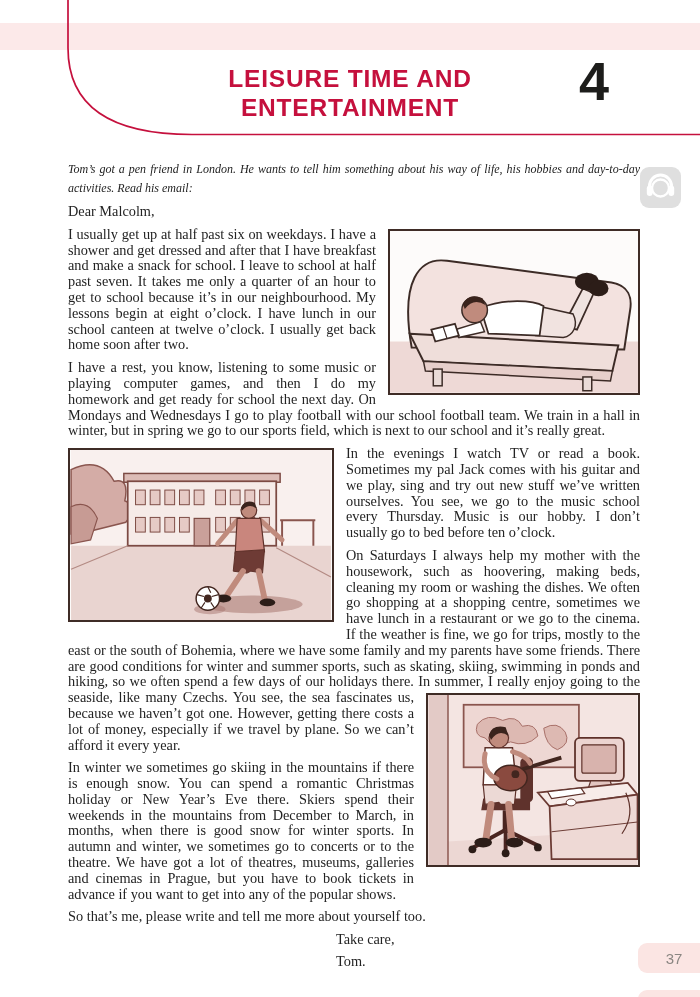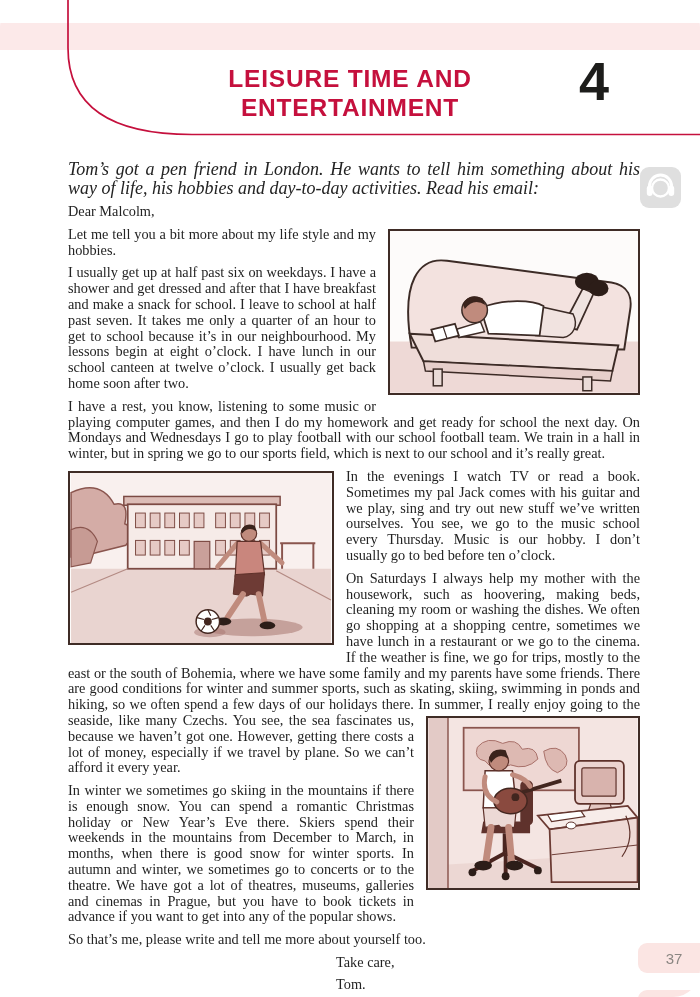--- a/index.html
+++ b/index.html
@@ -1,32 +1,32 @@
 <!DOCTYPE html>
 <html><head>
 <meta charset="utf-8">
 <style>
   html,body{margin:0;padding:0;background:#ffffff;}
   .page{position:relative;width:700px;height:997px;background:#fff;overflow:hidden;
-        font-family:"Liberation Serif","DejaVu Serif",serif;color:#232323;border-radius:27px;}
+        font-family:"Liberation Serif","DejaVu Serif",serif;color:#232323;}
   
   .band{position:absolute;top:23px;left:0;width:700px;height:27px;background:#fce9e9;}
   .curve{position:absolute;top:0;left:0;}
   .title{position:absolute;top:64px;left:150px;width:400px;text-align:center;
          font-family:"Liberation Sans","DejaVu Sans",sans-serif;font-weight:bold;
          font-size:24.5px;line-height:29px;letter-spacing:0.8px;color:#c5103d;}
   .unit-number{position:absolute;top:52px;left:564px;width:60px;text-align:center;
          font-family:"Liberation Sans","DejaVu Sans",sans-serif;font-weight:bold;
          font-size:54px;line-height:58px;color:#1d1d1b;}
   .audio-btn{position:absolute;top:167px;right:19px;width:41px;height:41px;border-radius:9px;
          background:#dfdfdf;display:flex;align-items:center;justify-content:center;cursor:pointer;}
   
   .content{margin:0 60px 0 68px;padding-top:160px;font-size:14.3px;line-height:15.8px;}
   .content p{margin:0 0 7px 0;text-align:justify;}
-  .intro{font-style:italic;font-size:18px;line-height:19px;margin-bottom:6px !important;}
+  .intro{font-style:italic;font-size:12px;line-height:19px;margin-bottom:6px !important;}
   .salutation{text-align:left;}
   .closing-line{text-align:center;margin:0 0 6px 268px !important;}
   .signature-line{text-align:right;margin:0 0 0 268px !important;}
   .para7{text-align:left !important;font-family:Liberation Serif, serif;}
   
   .illo{box-sizing:border-box;border:2.5px solid #3f2c26;background:#fdfbfa;overflow:hidden;display:block;}
   .illo svg{display:block;width:100%;height:100%;}
   .fl-sofa{float:right;width:252px;height:166px;margin:2px 0 8px 12px;}
   .fl-football{float:left;width:266px;height:174px;margin:2px 12px 6px 0;}
   .fl-guitar{float:right;width:214px;height:174px;margin:3px 0 12px 12px;}
@@ -83,21 +83,20 @@
         <path d="M150,76 L186,84 C192,96 186,106 176,108 L148,106 Z" fill="#f1e3e0" stroke="#3c2b26" stroke-width="1.5"></path>
         <path d="M92,78 C116,68 146,70 156,76 L152,106 L100,104 Z" fill="#ffffff" stroke="#3c2b26" stroke-width="1.8"></path>
         <circle cx="86" cy="80" r="13" fill="#c08b7d" stroke="#3c2b26" stroke-width="1.5"></circle>
         <path d="M74,74 Q80,62 94,68 L97,75 Q85,67 76,79 Z" fill="#3a231c"></path>
         <path d="M92,92 L66,100 L70,108 L96,102 Z" fill="#ffffff" stroke="#3c2b26" stroke-width="1.5"></path>
         <path d="M42,100 L66,94 L70,106 L46,112 Z" fill="#ffffff" stroke="#3c2b26" stroke-width="1.8"></path>
         <path d="M54,97 L58,109" stroke="#3c2b26" stroke-width="1.2"></path>
       </svg>
     </span>
 
-    <p>Let me tell you a bit more about my life style and my hobbies.</p>
     <p>I usually get up at half past six on weekdays. I have a shower and get dressed and after that I have breakfast and make a snack for school. I leave to school at half past seven. It takes me only a quarter of an hour to get to school because it’s in our neighbourhood. My lessons begin at eight o’clock. I have lunch in our school canteen at twelve o’clock. I usually get back home soon after two.</p>
     <p>I have a rest, you know, listening to some music or playing computer games, and then I do my homework and get ready for school the next day. On Mondays and Wednesdays I go to play football with our school football team. We train in a hall in winter, but in spring we go to our sports field, which is next to our school and it’s really great.</p>
 
     <span class="illo fl-football">
       <svg viewBox="0 0 266 174">
         <rect width="266" height="174" fill="#f9f0ee"></rect>
         <rect y="98" width="266" height="76" fill="#e9d4d0"></rect>
         <path d="M0,20 Q30,6 44,32 Q60,28 55,52 Q70,58 56,74 L8,86 L0,86 Z" fill="#d4aca6" stroke="#8a554e" stroke-width="1.5"></path>
         <path d="M0,58 Q18,50 27,70 L20,92 L0,96 Z" fill="#c79b94" stroke="#8a554e" stroke-width="1.2"></path>
         <rect x="54" y="24" width="160" height="9" fill="#dcbcb6" stroke="#7c4a43" stroke-width="1.5"></rect>

